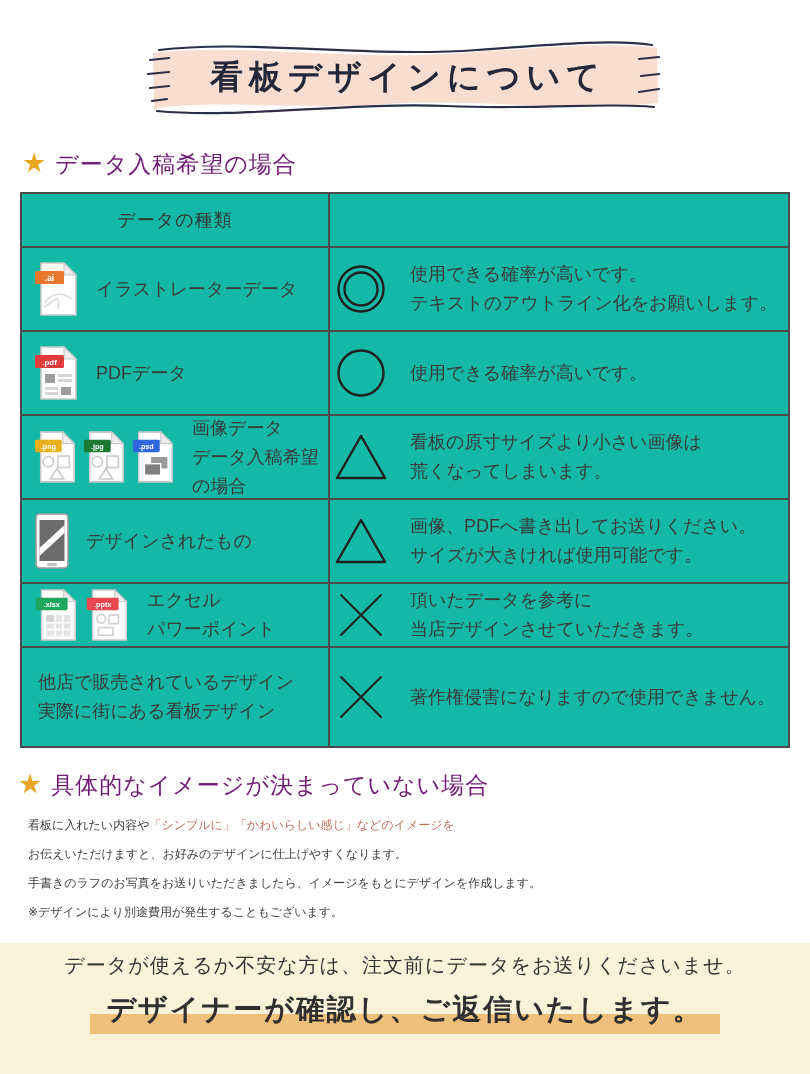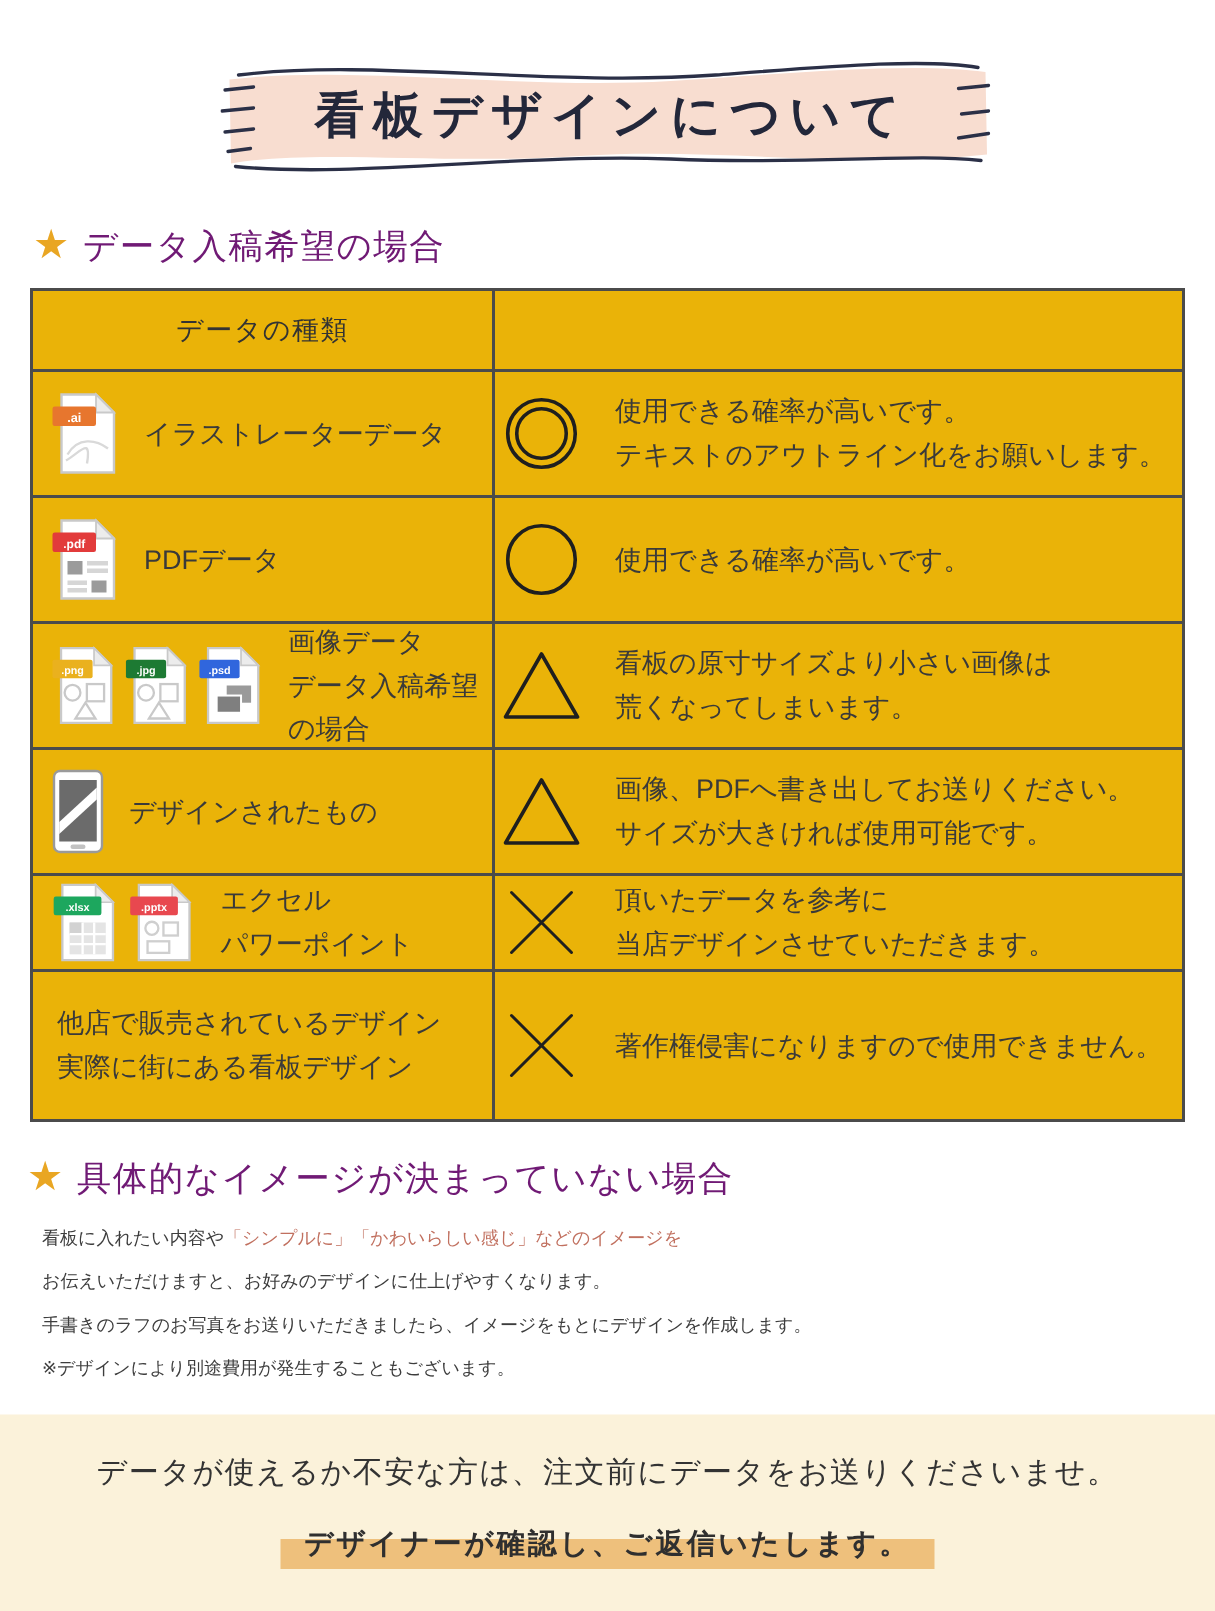--- a/index.html
+++ b/index.html
@@ -17,44 +17,44 @@
     font-family:"DejaVu Serif","Liberation Serif",serif;
     font-size:33px; font-weight:700; letter-spacing:6px; color:#23273a; padding-left:6px;
   }
   
   .sec-heading { display:flex; align-items:center; gap:9px; margin-left:22px; }
   .sec-heading.first { margin-top:28px; }
   .sec-heading.second { margin-top:22px; margin-left:18px; }
   .star { font-size:27px; color:#e9a623; line-height:1; transform:translateY(-1px); }
   .sec-heading h2 { font-size:23px; font-weight:500; color:#701a75; letter-spacing:1px; }
   
-  .dtable { width:770px; margin:12px 0 0 20px; border:2px solid #4b4b4b; background:#eab308; }
+  .dtable { width:770px; margin:12px 0 0 20px; border:2px solid #4b4b4b; background:#14b8a6; }
   .trow { display:flex; border-top:2px solid #4b4b4b; }
   .trow:first-child { border-top:none; }
   .cell-left {
     width:308px; border-right:2px solid #4b4b4b;
     display:flex; align-items:center; padding:0 8px 0 12px; gap:16px;
   }
   .cell-left.no-icon { padding-left:16px; }
   .cell-head { justify-content:center; padding:0; }
   .cell-head .hlabel { font-size:18px; color:#333; letter-spacing:1px; }
   .cell-right { flex:1; display:flex; align-items:center; padding-left:2px; gap:20px; }
   .h52{height:52px} .h84{height:84px} .h80{height:64px} .h88{height:100px}
   .icon-group { display:flex; gap:5px; align-items:center; flex-shrink:0; }
   .row-label span, .desc span { display:block; font-size:18px; line-height:29px; color:#3a3a3a; }
   .symbol-box { width:58px; display:flex; justify-content:center; flex-shrink:0; }
   
   .para { margin:10px 0 0 28px; }
   .para p { font-size:12px; line-height:29px; white-space:nowrap; color:#3d3d3d; }
   .accent { color:#c1705f; }
   
-  .footer { flex:1; margin-top:16px; background:#fbf2da; text-align:center; padding-top:25px; }
+  .footer { flex:1; margin-top:16px; background:#fbf2da; text-align:center; padding-top:9px; }
   .footer .f1 { font-size:20px; color:#333; letter-spacing:1px; }
   .footer .f2 {
-    display:inline-block; margin-top:21px; font-size:19px; font-weight:600; color:#2f2f2f;
+    display:inline-block; margin-top:11px; font-size:29px; font-weight:600; color:#2f2f2f;
     letter-spacing:2px;
     background-image:linear-gradient(#eec07c,#eec07c);
     background-repeat:no-repeat; background-size:100% 20px; background-position:0 100%;
     padding:0 16px 4px 16px;
   }
 </style>
 </head>
 <body>
 
 <div class="banner-wrap">

